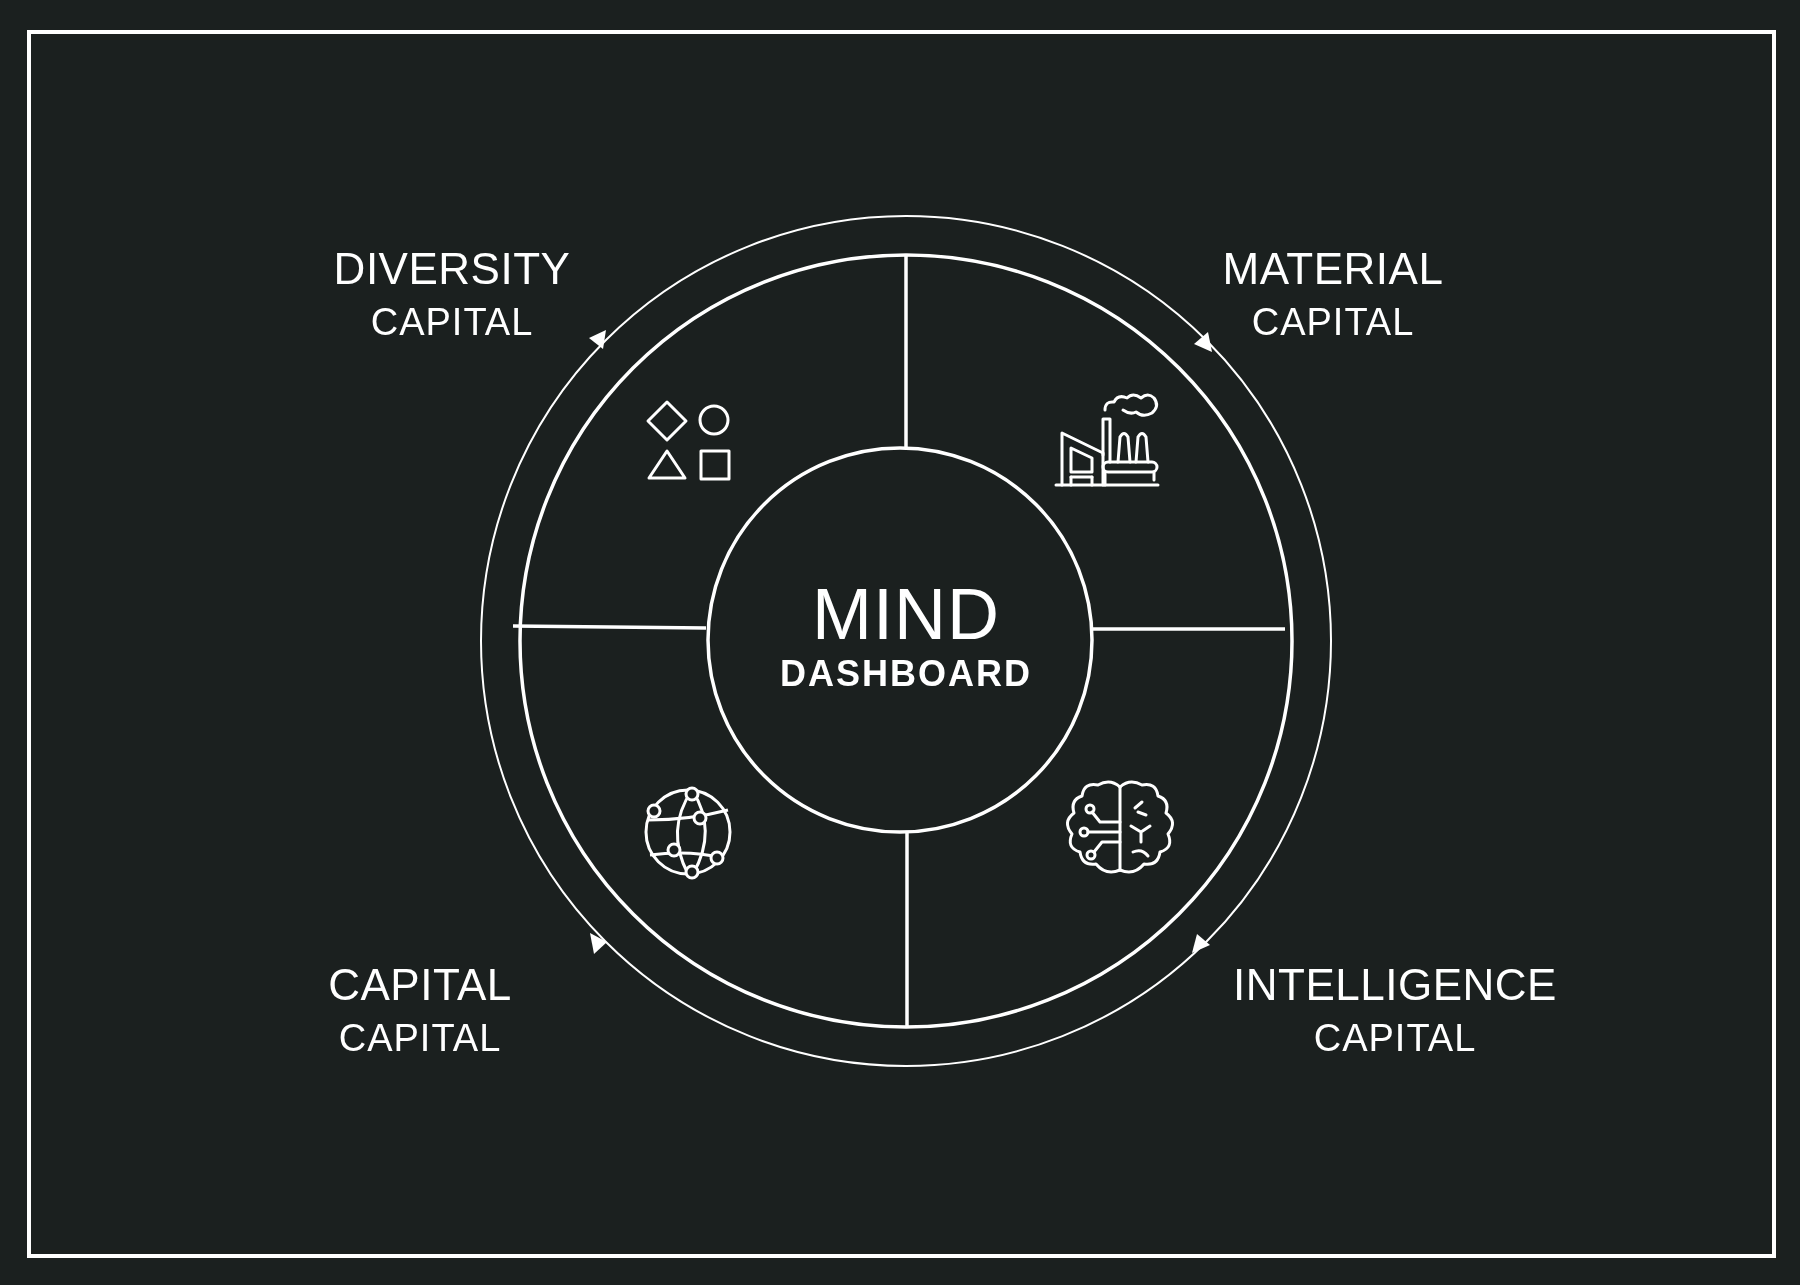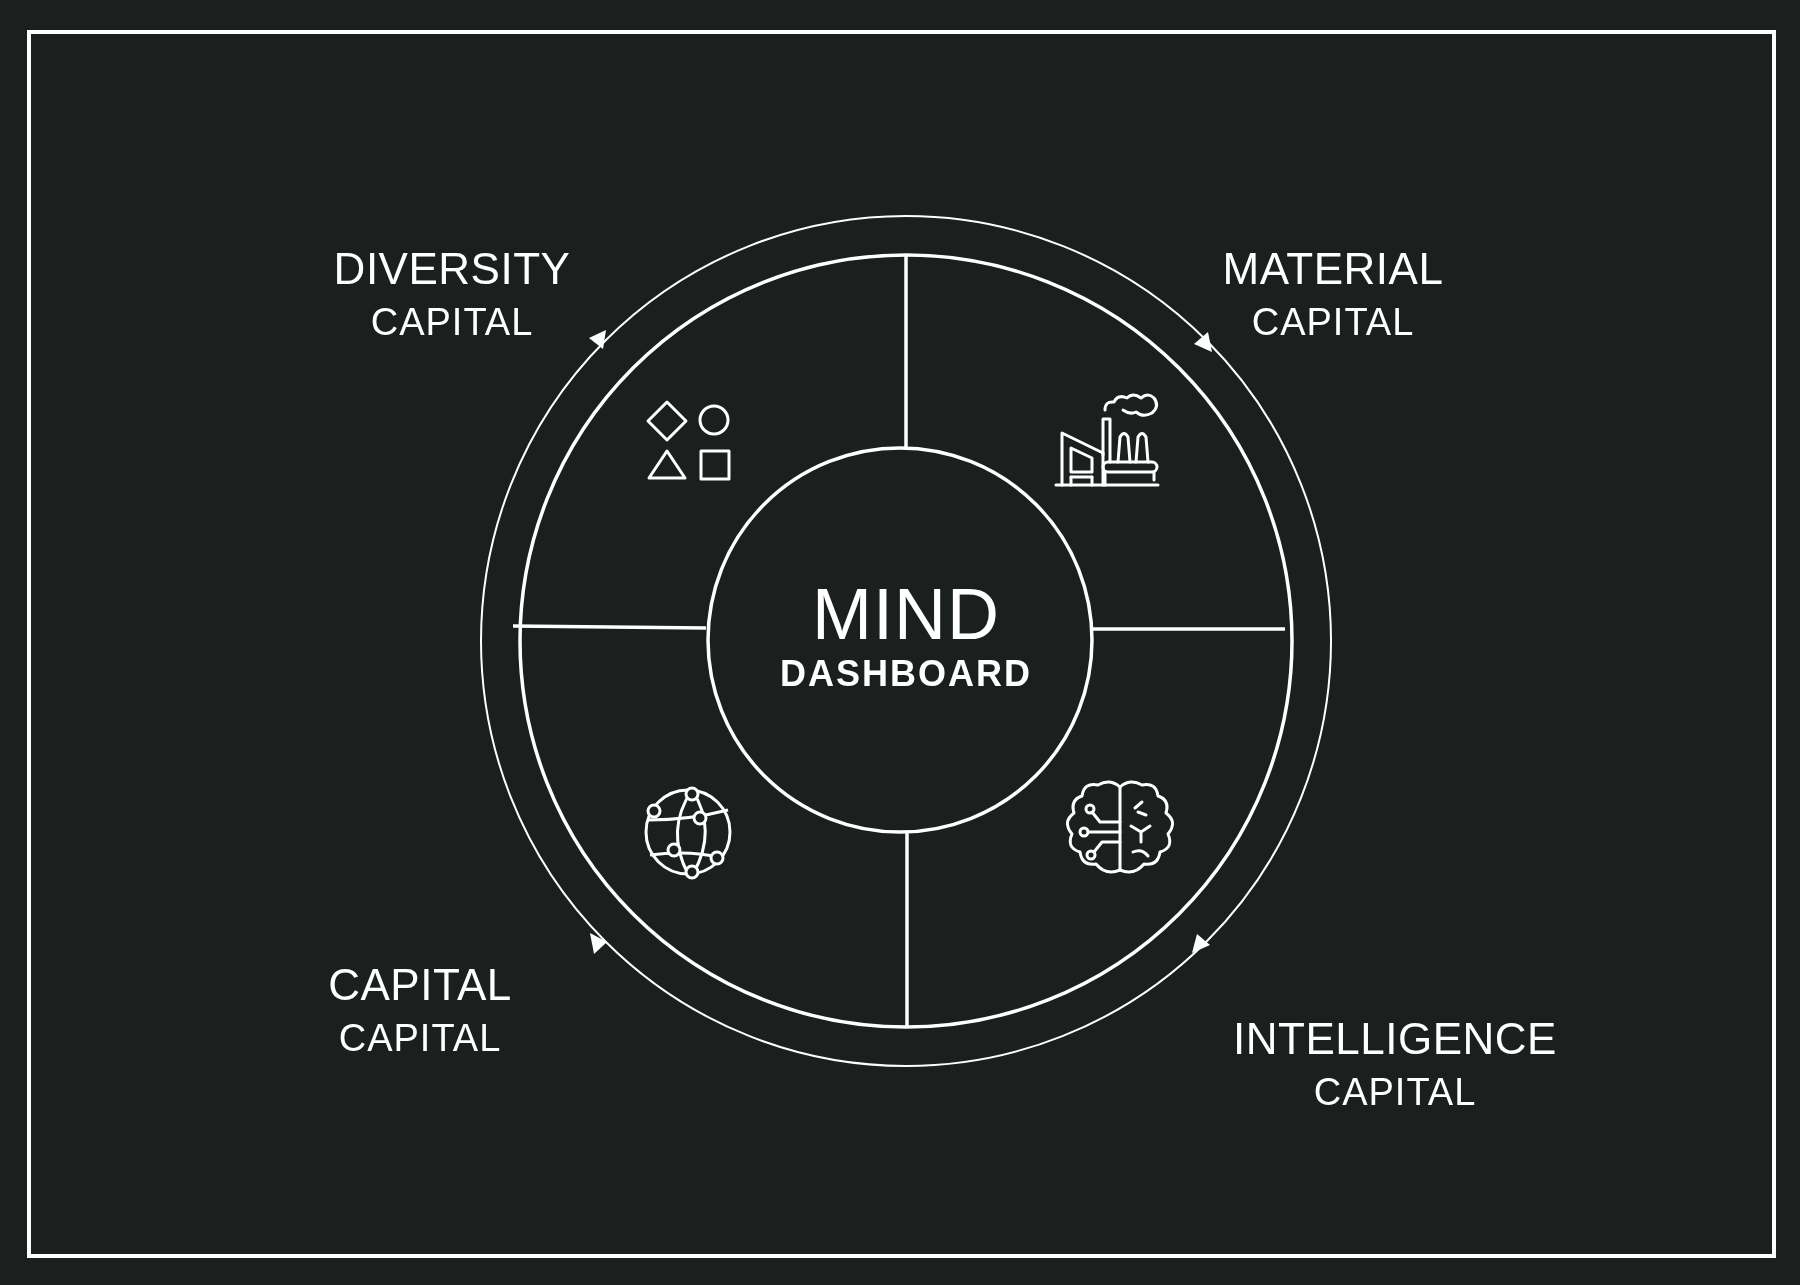--- a/index.html
+++ b/index.html
@@ -97,21 +97,21 @@
 </svg>
 
 <div class="label" style="left:452px; top:247px;">
   <span class="title">DIVERSITY</span>
   <span class="sub">CAPITAL</span>
 </div>
 <div class="label" style="left:1333px; top:247px;">
   <span class="title">MATERIAL</span>
   <span class="sub">CAPITAL</span>
 </div>
-<div class="label" style="left:1395px; top:1017px;">
+<div class="label" style="left:1395px; top:963px;">
   <span class="title">INTELLIGENCE</span>
   <span class="sub">CAPITAL</span>
 </div>
 <div class="label" style="left:420px; top:963px;">
   <span class="title">CAPITAL</span>
   <span class="sub">CAPITAL</span>
 </div>
 
 <div class="center-text">
   <span class="big">MIND</span>

